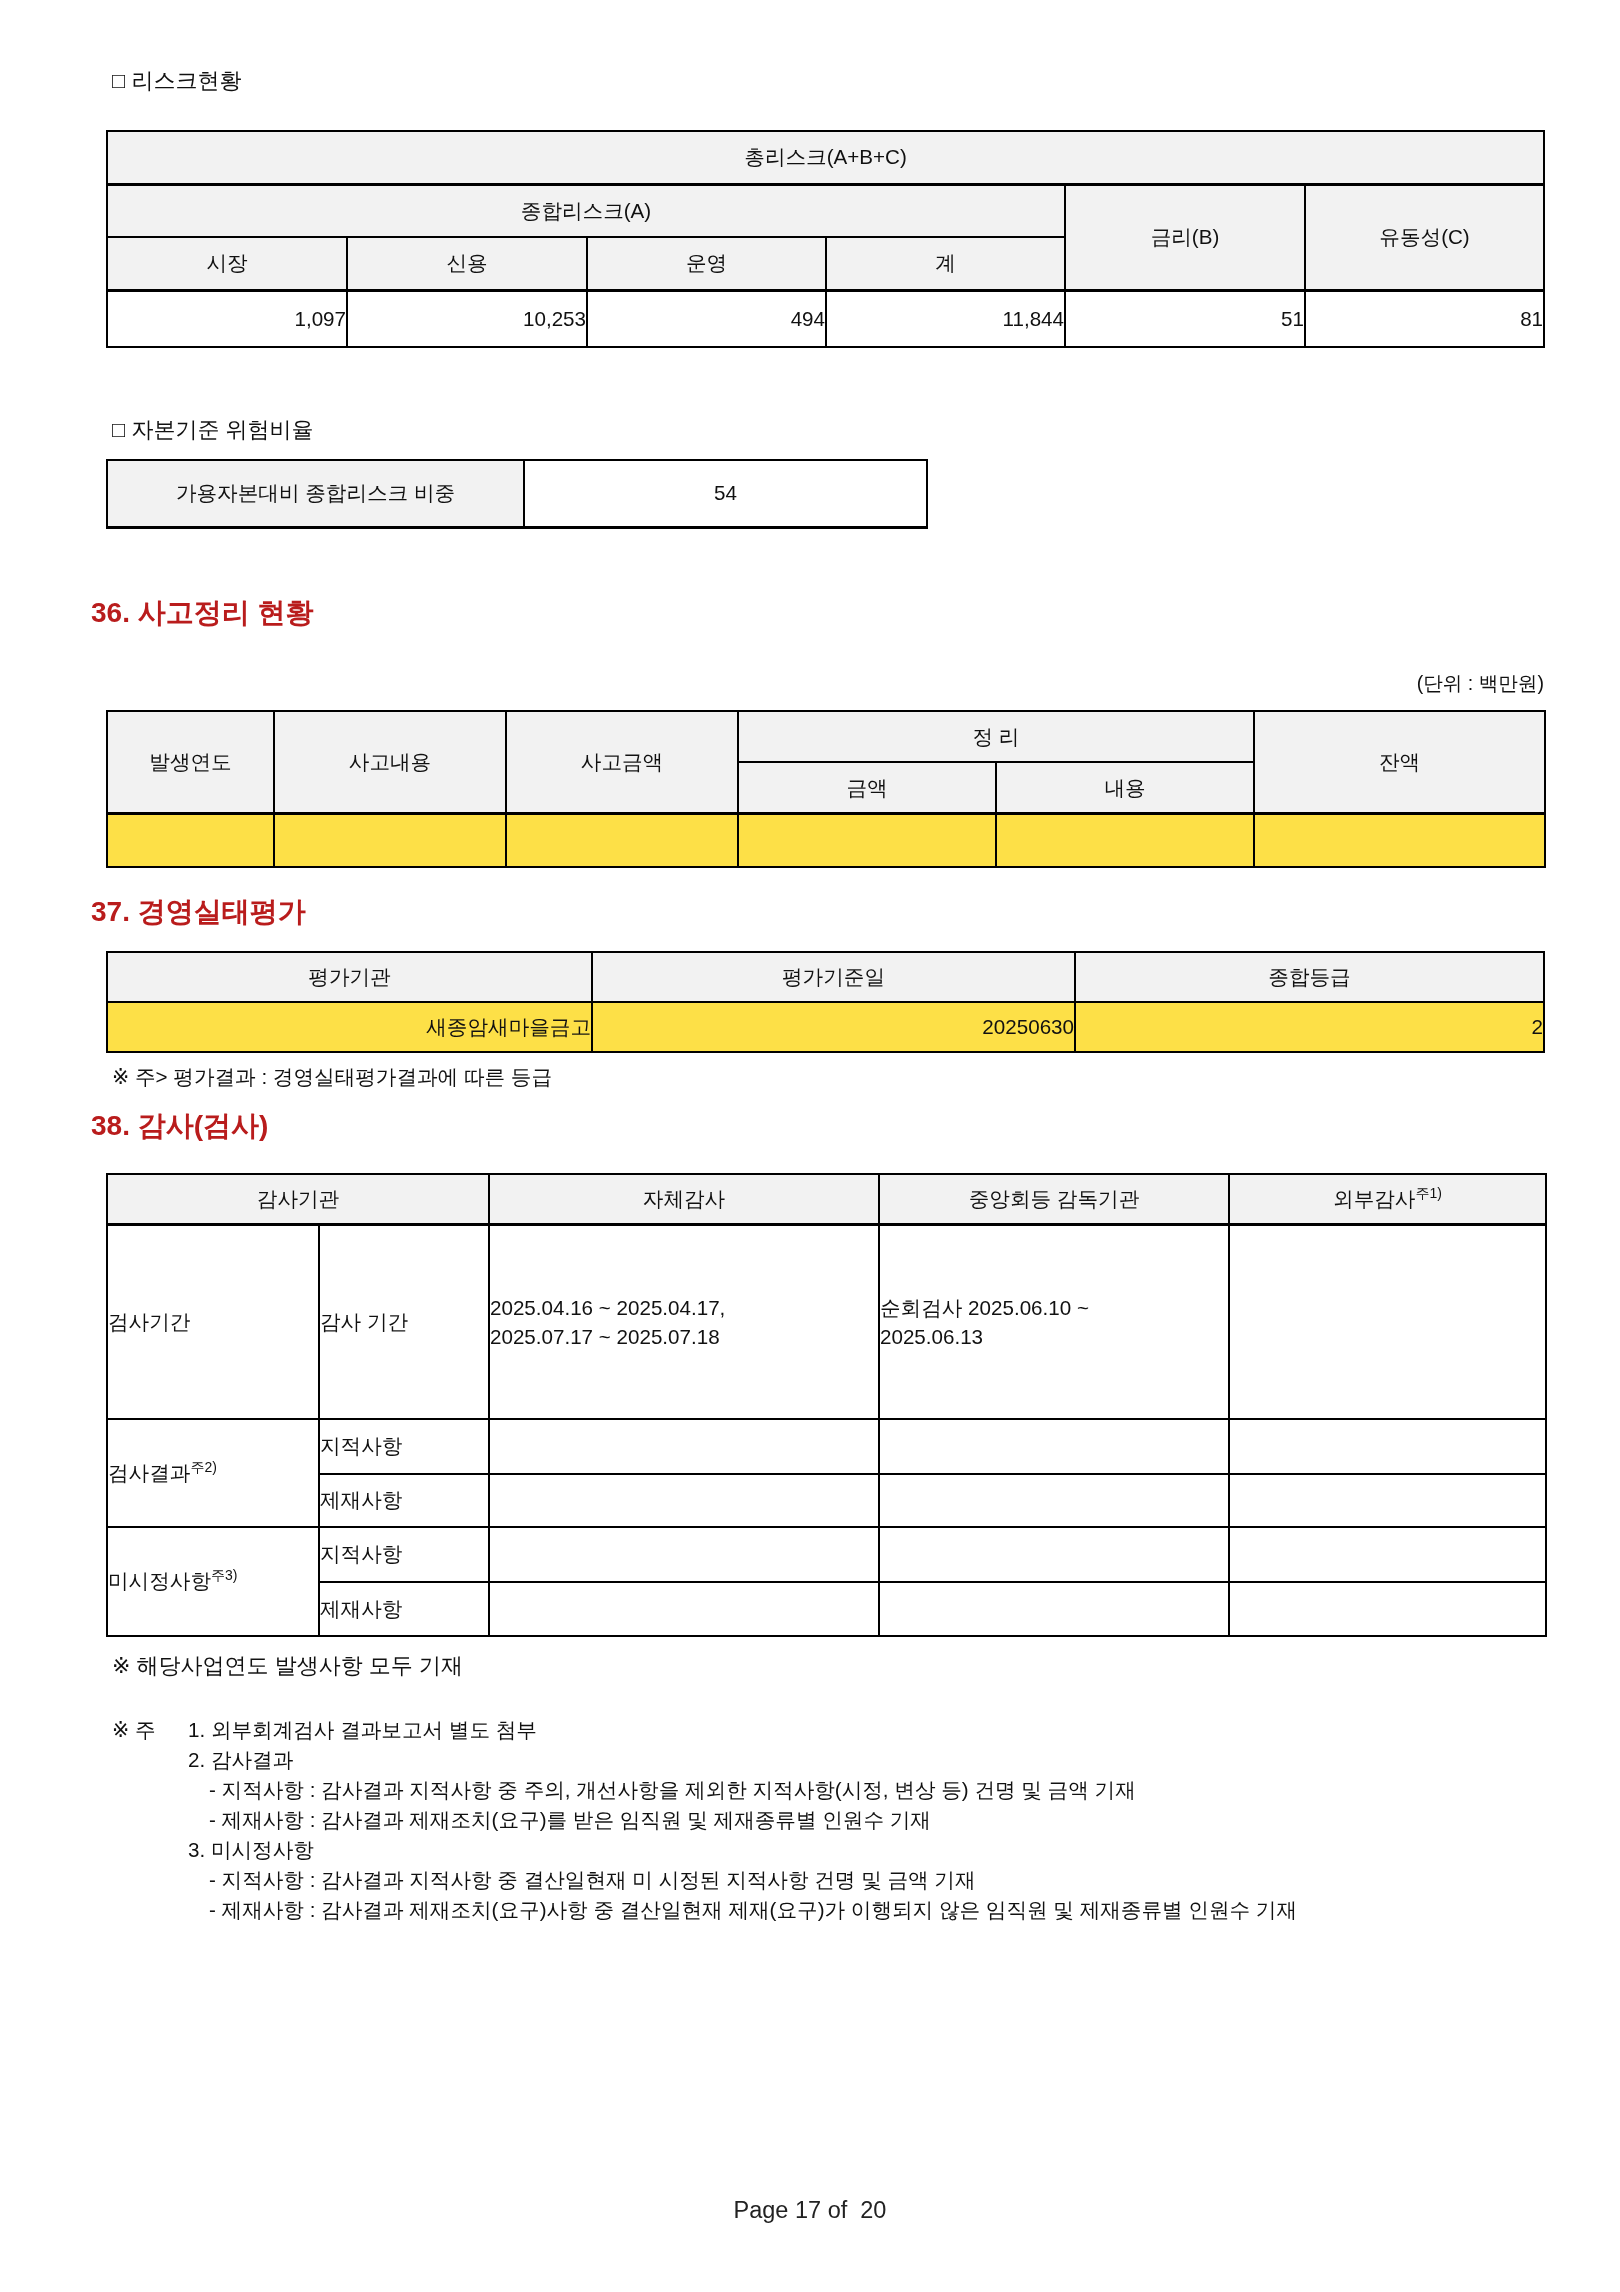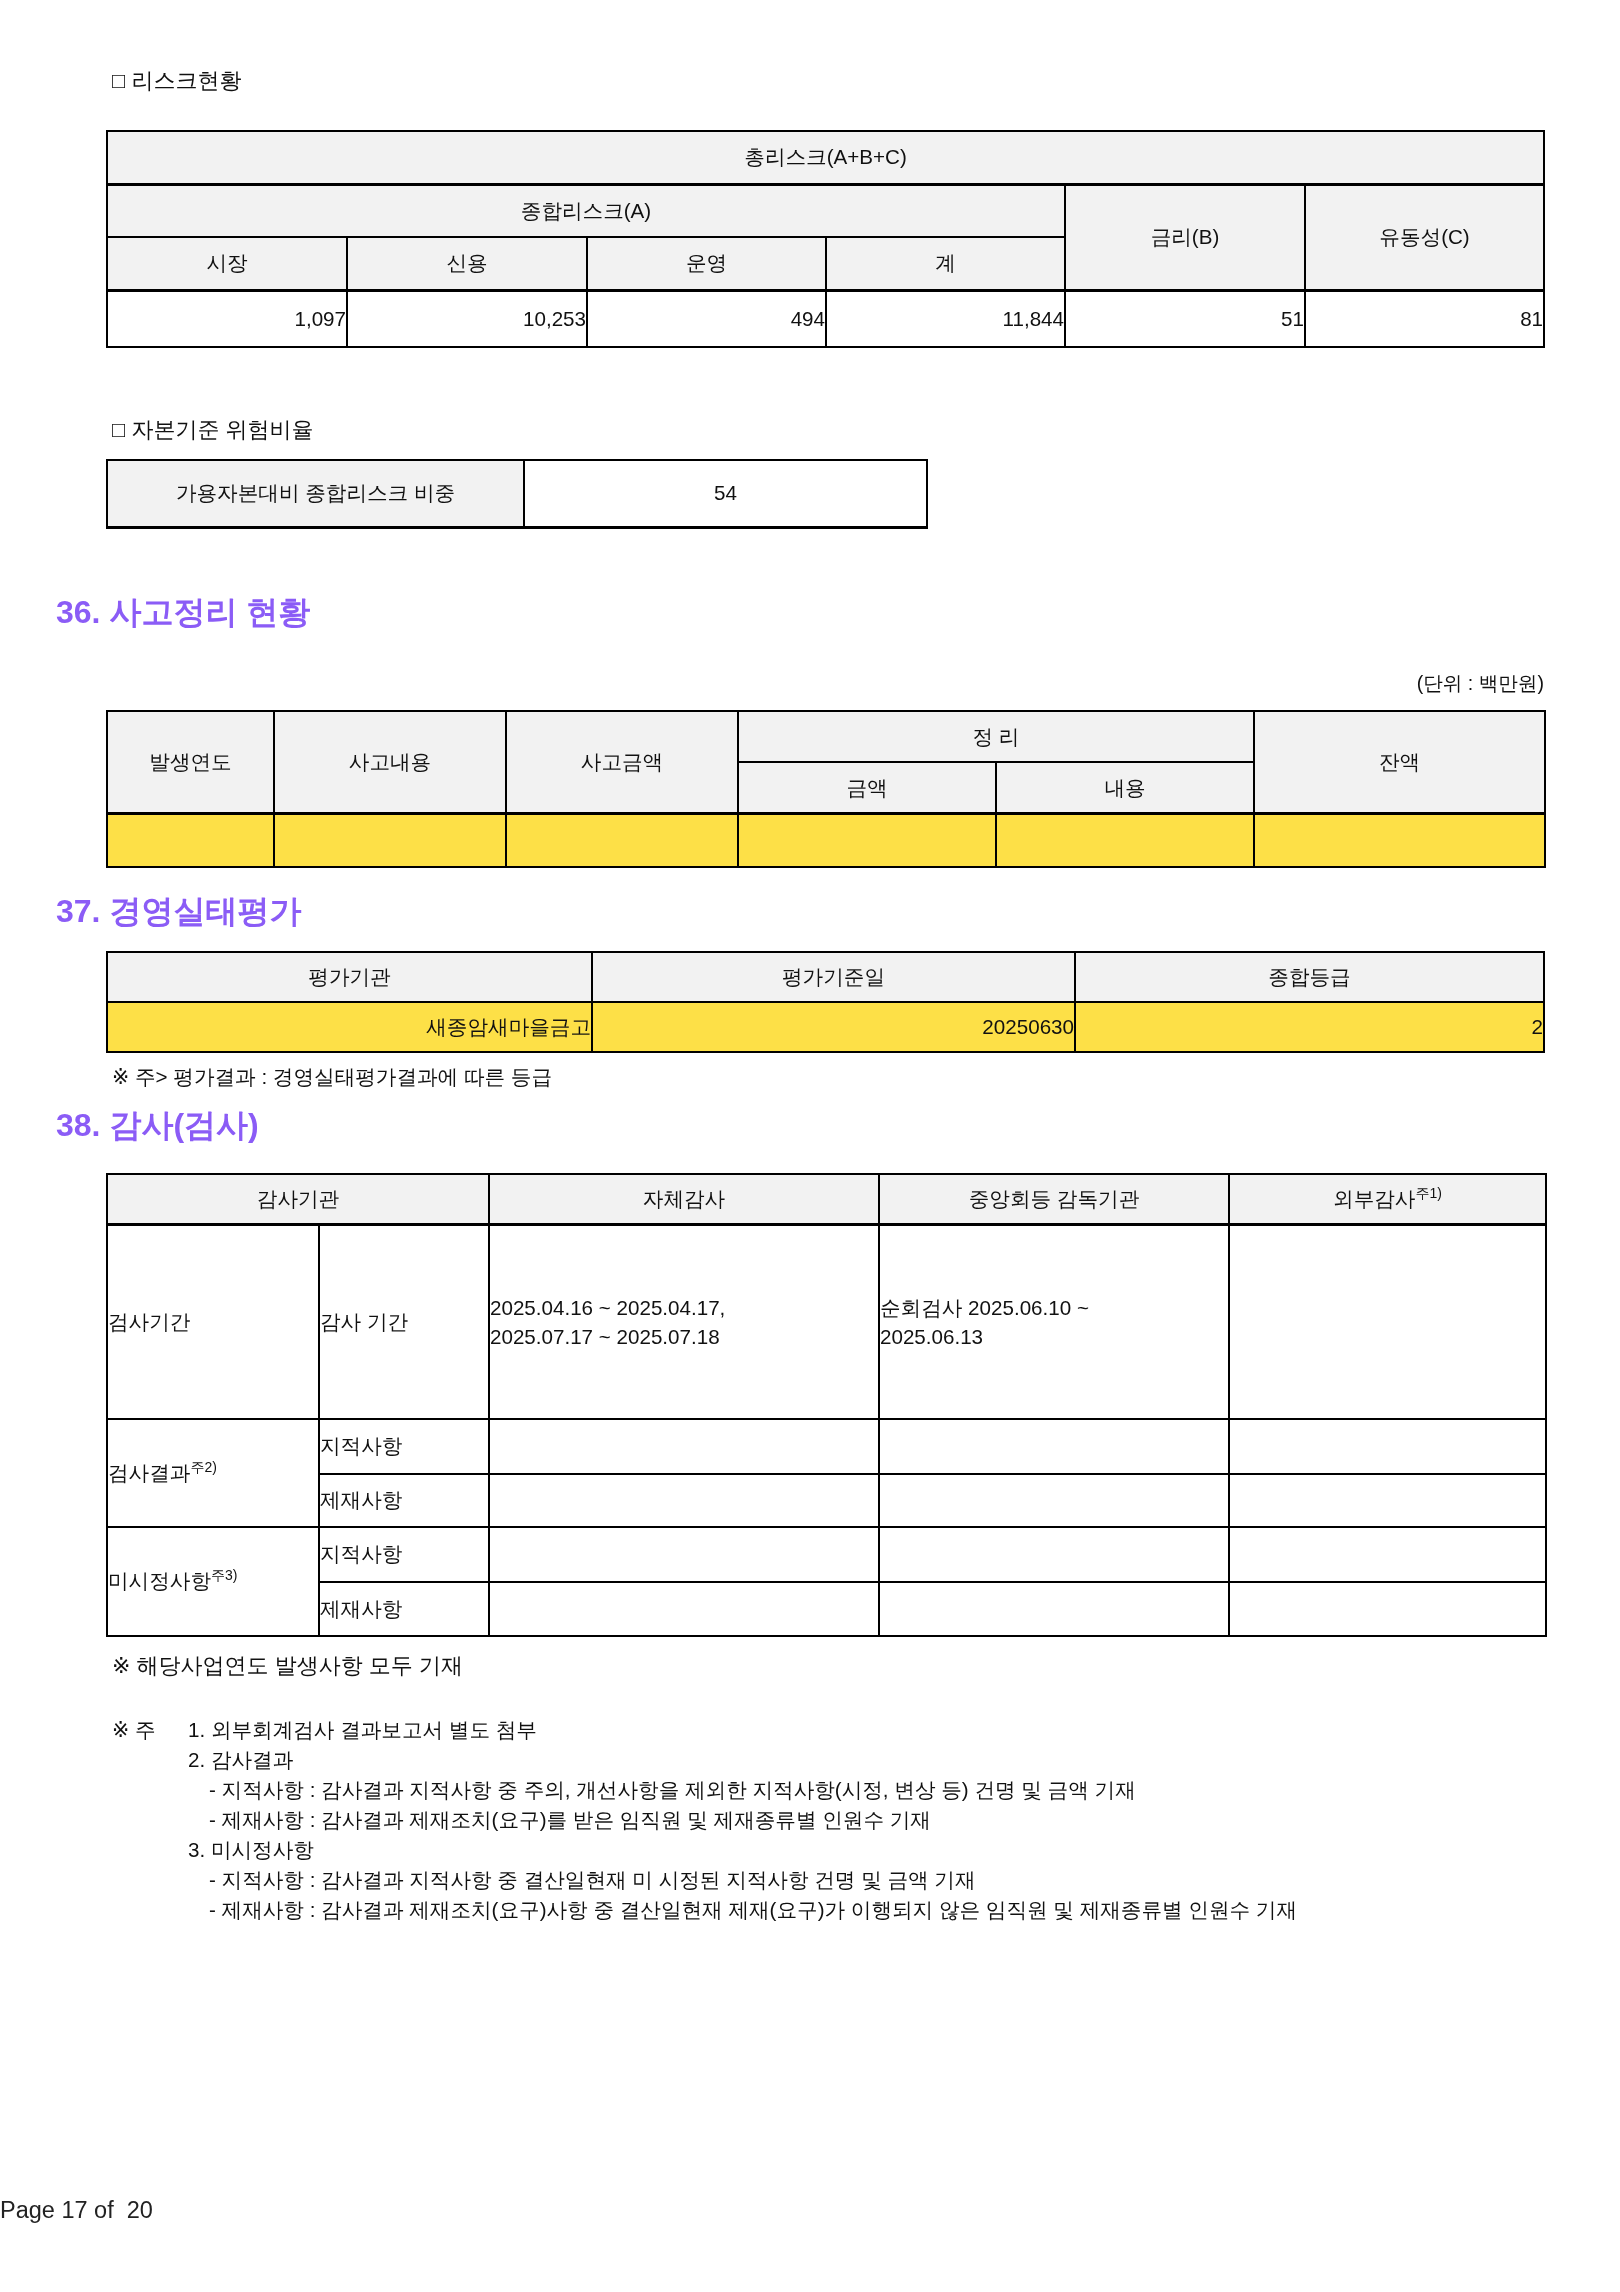--- a/index.html
+++ b/index.html
@@ -13,22 +13,22 @@
   }
   
   .sq-head {
     margin:0 0 0 112px;
     padding-top:65px;
     font-size:22px; font-weight:400; color:#111;
     line-height:31px;
   }
   .sq-head.second { padding-top:0; margin-top:66px; }
   .sec-head {
-    margin:0 0 0 56px;
-    font-size:32px; font-weight:700; color:#8b5cf6;
+    margin:0 0 0 91px;
+    font-size:28px; font-weight:700; color:#b91c1c;
     line-height:39px;
   }
   #sec36-head { margin-top:64px; }
   #sec37-head { margin-top:23.5px; }
   #sec38-head { margin-top:15.7px; }
   .unit-note {
     width:1438px; margin:39px 0 0 106px;
     text-align:right; font-size:19.6px; color:#111; line-height:25.5px;
   }
   
@@ -68,21 +68,21 @@
   }
   #note-37 { margin-top:9.8px; }
   #note-38 { margin-top:15.7px; font-size:22px; }
   .footnotes { margin:35px 0 0 112px; font-size:20.6px; line-height:30px; color:#111; }
   .fn-line { white-space:nowrap; }
   .fn-marker { display:inline-block; width:76px; }
   .fn-num { margin-left:76px; }
   .fn-dash { margin-left:97px; }
   .page-footer {
     position:absolute; top:2197px; left:0; width:100%;
-    font-size:23.5px; color:#222; white-space:pre;
+    text-align:center; font-size:23.5px; color:#222; white-space:pre;
   }
 </style>
 </head>
 <body>
 
 <div class="page">
 
   <div class="sq-head">□ 리스크현황</div>
 
   <table class="tbl" id="tbl-risk">

